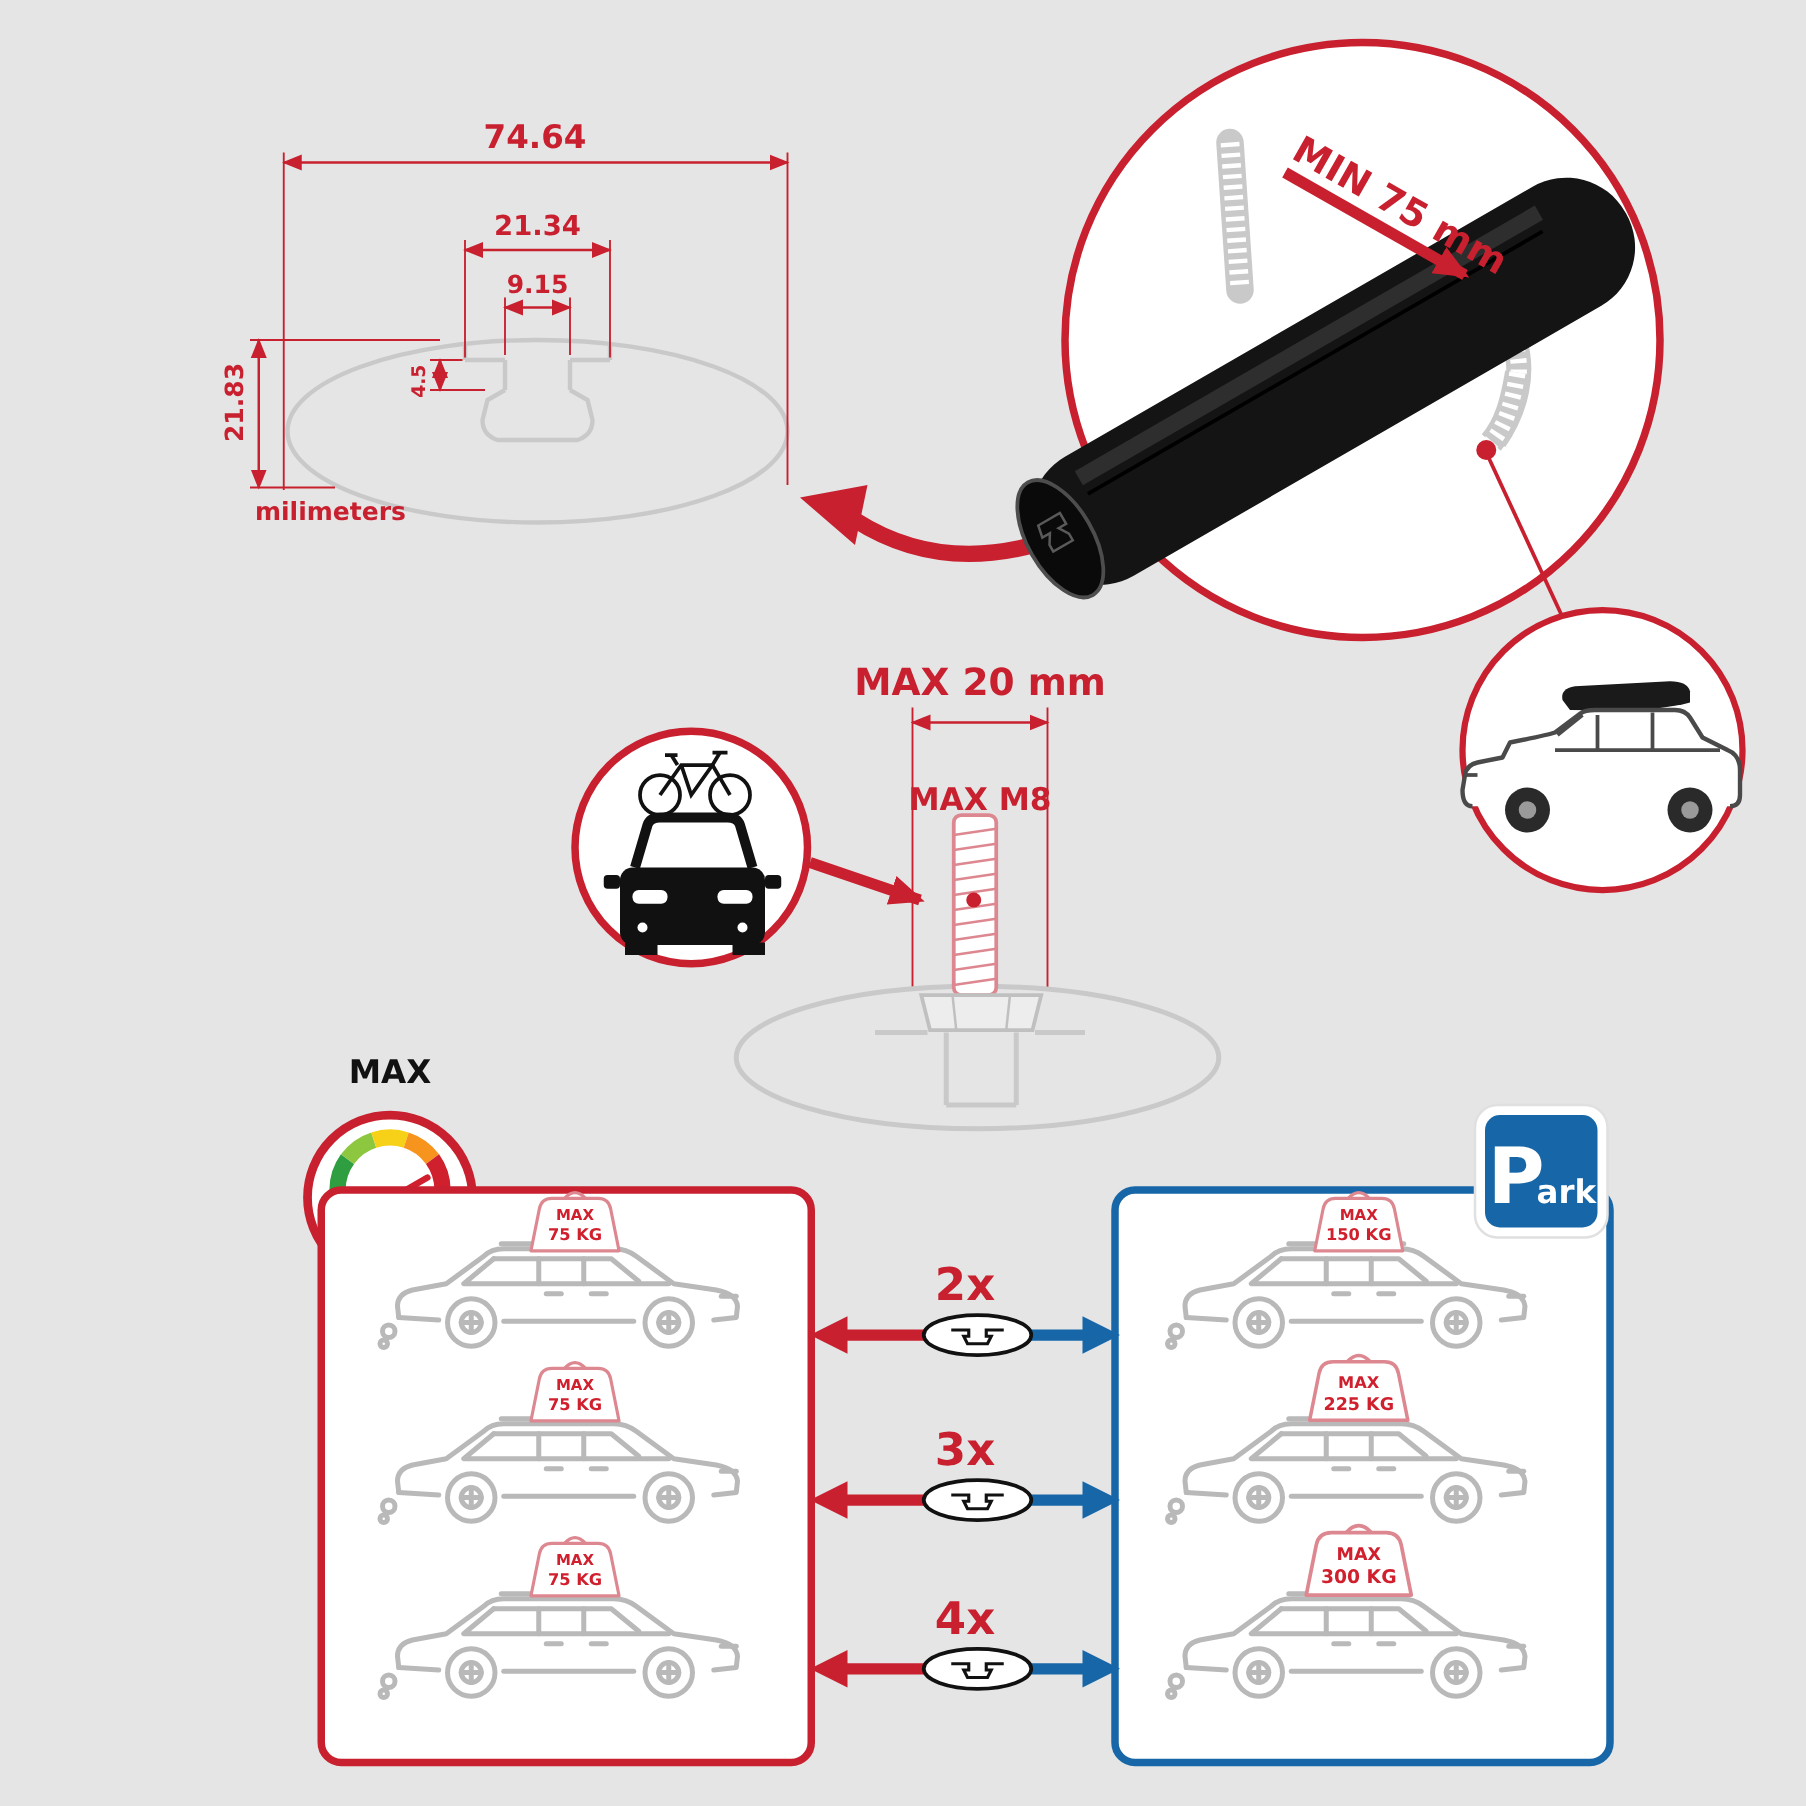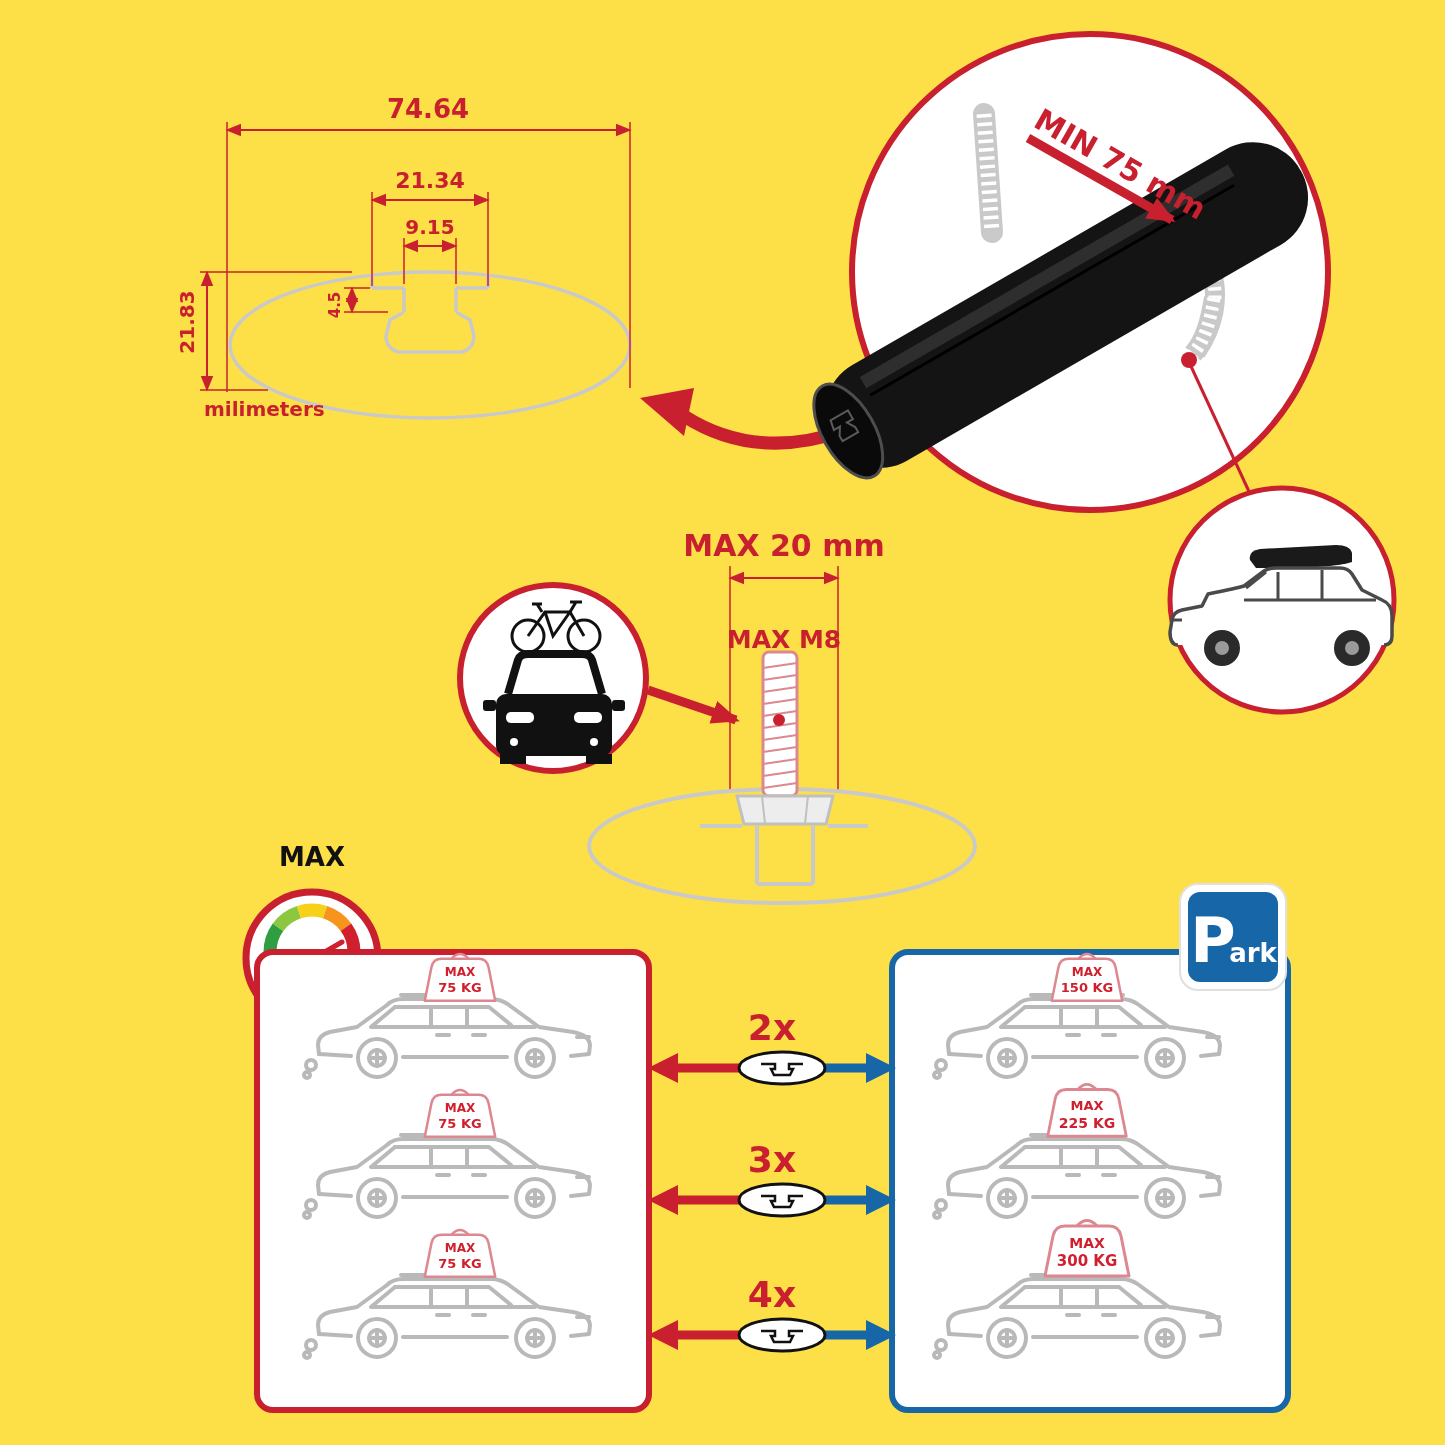--- a/index.html
+++ b/index.html
@@ -1,16 +1,16 @@
 <!DOCTYPE html>
 <html><head>
 <meta charset="utf-8">
 <style>
   html,body{margin:0;padding:0;background:#fff;}
-  .canvas{position:relative;width:1445px;height:1445px;background:#fde047;overflow:hidden;
+  .canvas{position:relative;width:1445px;height:1445px;background:#e5e5e5;overflow:hidden;
           font-family:"DejaVu Sans",sans-serif;}
   svg text{font-family:"DejaVu Sans",sans-serif;}
   .red-t{fill:#c8202f;font-weight:700;}
   .dark-t{fill:#111;font-weight:700;}
   .white-t{fill:#fff;font-weight:700;}
   .bag-t{fill:#d0202e;font-weight:700;}
 </style>
 </head>
 <body>
 

